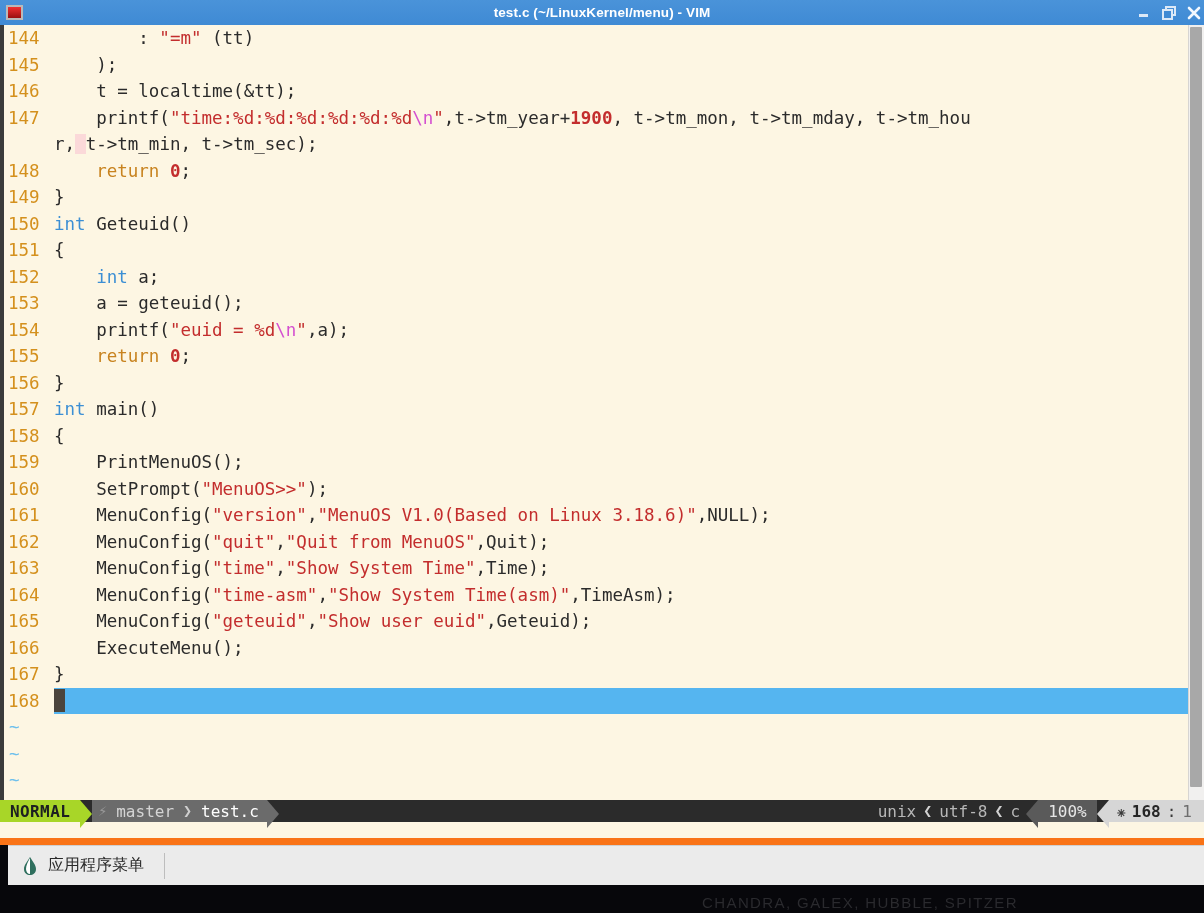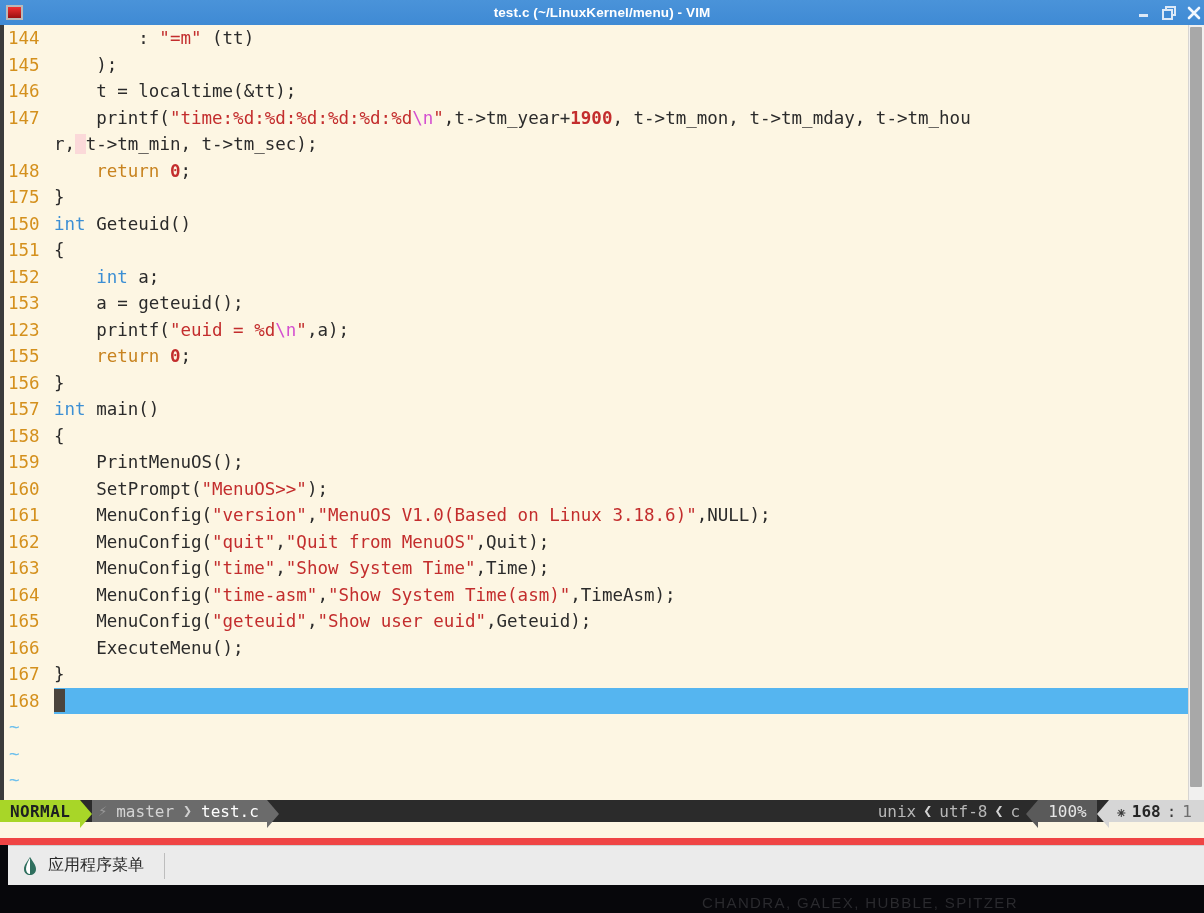--- a/index.html
+++ b/index.html
@@ -38,21 +38,21 @@
     white-space: nowrap;
   }
 
   
   #vim-window {
     position: absolute;
     left: 0;
     top: 0;
     width: 1204px;
     height: 845px;
-    background: #ef4444;
+    background: #f97316;
   }
 
   
   #title-bar {
     position: relative;
     height: 25px;
     background: linear-gradient(to bottom, #4a93d9 0%, #3f8ad4 100%);
     display: flex;
     align-items: center;
   }
@@ -290,26 +290,26 @@
     </div>
 
     <div id="code-area">
       <div id="code-lines">
           <div class="code-line"><div class="lnum">144</div><div class="ltext"><span>        : </span><span class="str">"=m"</span><span> (tt)</span></div></div>
           <div class="code-line"><div class="lnum">145</div><div class="ltext"><span>    );</span></div></div>
           <div class="code-line"><div class="lnum">146</div><div class="ltext"><span>    t = localtime(&amp;tt);</span></div></div>
           <div class="code-line"><div class="lnum">147</div><div class="ltext"><span>    printf(</span><span class="str">"time:%d:%d:%d:%d:%d:%d</span><span class="esc">\n</span><span class="str">"</span><span>,t-&gt;tm_year+</span><span class="num">1900</span><span>, t-&gt;tm_mon, t-&gt;tm_mday, t-&gt;tm_hou</span></div></div>
           <div class="code-line"><div class="lnum"></div><div class="ltext"><span>r,</span><span class="ws"> </span><span>t-&gt;tm_min, t-&gt;tm_sec);</span></div></div>
           <div class="code-line"><div class="lnum">148</div><div class="ltext"><span>    </span><span class="ret">return</span><span> </span><span class="num">0</span><span>;</span></div></div>
-          <div class="code-line"><div class="lnum">175</div><div class="ltext"><span>}</span></div></div>
+          <div class="code-line"><div class="lnum">149</div><div class="ltext"><span>}</span></div></div>
           <div class="code-line"><div class="lnum">150</div><div class="ltext"><span class="kw">int</span><span> Geteuid()</span></div></div>
           <div class="code-line"><div class="lnum">151</div><div class="ltext"><span>{</span></div></div>
           <div class="code-line"><div class="lnum">152</div><div class="ltext"><span>    </span><span class="kw">int</span><span> a;</span></div></div>
           <div class="code-line"><div class="lnum">153</div><div class="ltext"><span>    a = geteuid();</span></div></div>
-          <div class="code-line"><div class="lnum">123</div><div class="ltext"><span>    printf(</span><span class="str">"euid = %d</span><span class="esc">\n</span><span class="str">"</span><span>,a);</span></div></div>
+          <div class="code-line"><div class="lnum">154</div><div class="ltext"><span>    printf(</span><span class="str">"euid = %d</span><span class="esc">\n</span><span class="str">"</span><span>,a);</span></div></div>
           <div class="code-line"><div class="lnum">155</div><div class="ltext"><span>    </span><span class="ret">return</span><span> </span><span class="num">0</span><span>;</span></div></div>
           <div class="code-line"><div class="lnum">156</div><div class="ltext"><span>}</span></div></div>
           <div class="code-line"><div class="lnum">157</div><div class="ltext"><span class="kw">int</span><span> main()</span></div></div>
           <div class="code-line"><div class="lnum">158</div><div class="ltext"><span>{</span></div></div>
           <div class="code-line"><div class="lnum">159</div><div class="ltext"><span>    PrintMenuOS();</span></div></div>
           <div class="code-line"><div class="lnum">160</div><div class="ltext"><span>    SetPrompt(</span><span class="str">"MenuOS&gt;&gt;"</span><span>);</span></div></div>
           <div class="code-line"><div class="lnum">161</div><div class="ltext"><span>    MenuConfig(</span><span class="str">"version"</span><span>,</span><span class="str">"MenuOS V1.0(Based on Linux 3.18.6)"</span><span>,NULL);</span></div></div>
           <div class="code-line"><div class="lnum">162</div><div class="ltext"><span>    MenuConfig(</span><span class="str">"quit"</span><span>,</span><span class="str">"Quit from MenuOS"</span><span>,Quit);</span></div></div>
           <div class="code-line"><div class="lnum">163</div><div class="ltext"><span>    MenuConfig(</span><span class="str">"time"</span><span>,</span><span class="str">"Show System Time"</span><span>,Time);</span></div></div>
           <div class="code-line"><div class="lnum">164</div><div class="ltext"><span>    MenuConfig(</span><span class="str">"time-asm"</span><span>,</span><span class="str">"Show System Time(asm)"</span><span>,TimeAsm);</span></div></div>

